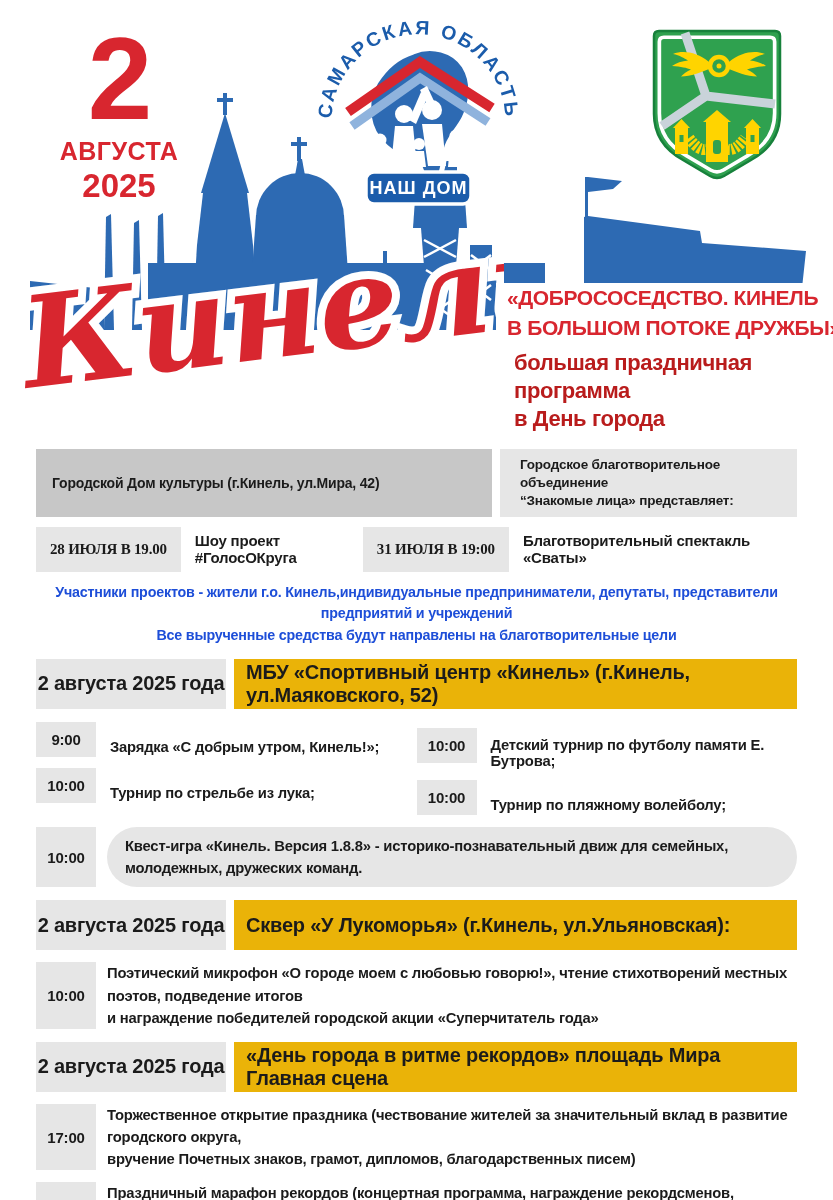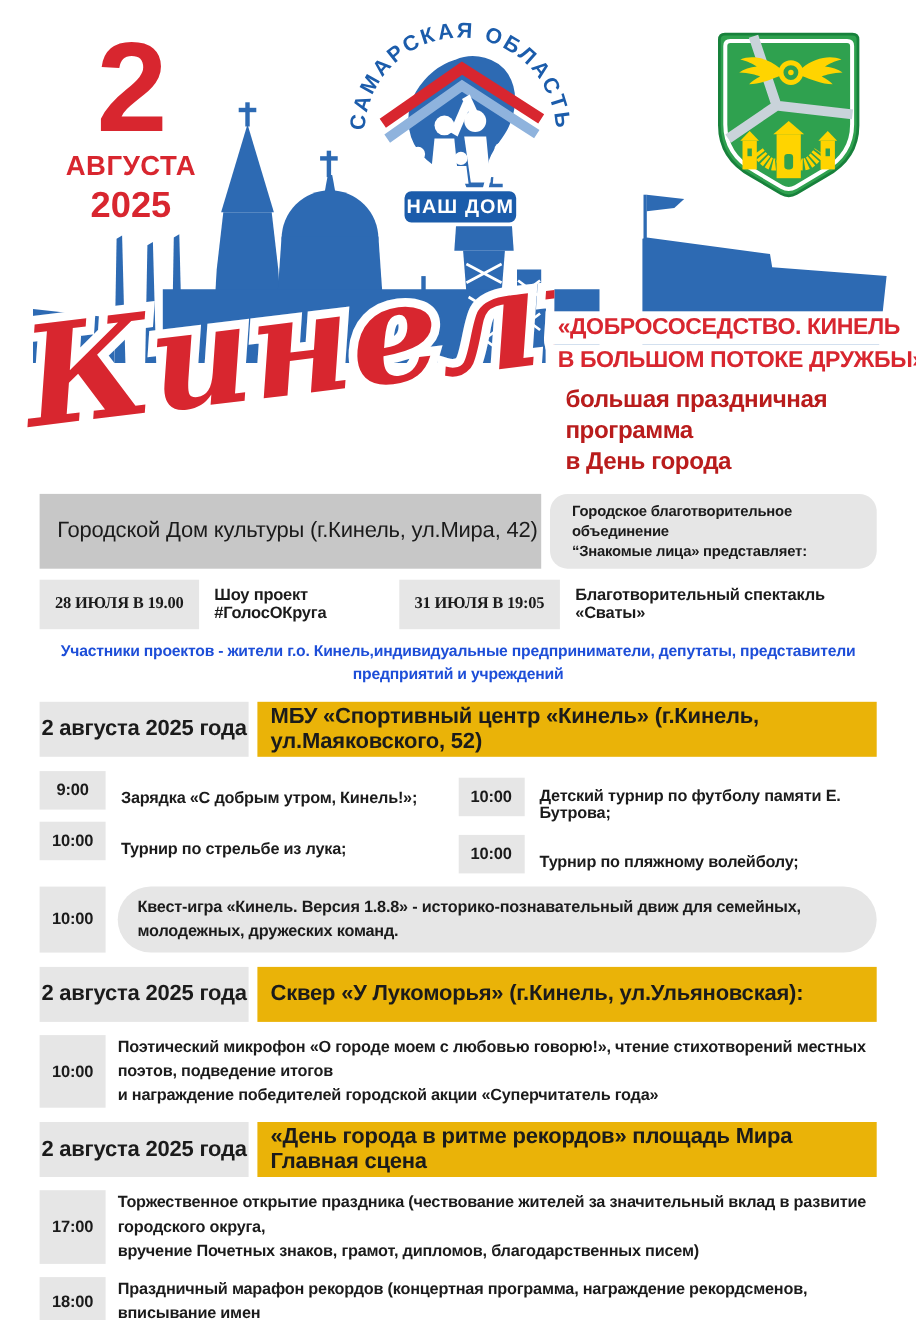--- a/index.html
+++ b/index.html
@@ -29,24 +29,24 @@
     white-space:nowrap;letter-spacing:-0.4px;
   }
   .slogan .sub{
     margin:7px 0 0 18px;font-size:22px;font-weight:700;color:#b91c1c;
     line-height:1.27;letter-spacing:-0.4px;
   }
   
   .sched{margin:4px 36px 0 36px;letter-spacing:-0.2px;}
   .boxrow{display:flex;gap:8px;align-items:stretch;}
   .gbox{background:#c7c7c7;}
-  .lbox{background:#e6e6e6;border-radius:16px;}
+  .lbox{background:#e6e6e6;}
   .venue-main{
     flex:0 0 440px;display:flex;align-items:center;padding-left:16px;
-    font-size:20px;font-weight:400;min-height:52px;
+    font-size:14px;font-weight:700;min-height:52px;
   }
   .org-box{
     flex:1;padding:7px 6px 6px 20px;font-size:13.5px;font-weight:700;
     line-height:1.35;display:flex;flex-direction:column;justify-content:center;
   }
   .pair-row{display:flex;align-items:center;margin-top:10px;}
   .timebox{
     background:#e6e6e6;font-weight:800;font-size:15px;
     padding:0 14px;height:45px;display:flex;align-items:center;white-space:nowrap;font-family:Liberation Serif, serif;
   }
@@ -207,26 +207,27 @@
     <div class="gbox venue-main">Городской Дом культуры (г.Кинель, ул.Мира, 42)</div>
     <div class="lbox org-box">
       <div>Городское благотворительное объединение</div>
       <div>“Знакомые лица» представляет:</div>
     </div>
   </div>
 
   <div class="pair-row">
     <div class="timebox">28 ИЮЛЯ В 19.00</div>
     <div class="evt first">Шоу проект #ГолосОКруга</div>
-    <div class="timebox">31 ИЮЛЯ В 19:05</div>
+    <div class="timebox">31 ИЮЛЯ В 19:00</div>
     <div class="evt last">Благотворительный спектакль «Сваты»</div>
   </div>
 
   <div class="note">
     <div>Участники проектов - жители г.о. Кинель,индивидуальные предприниматели, депутаты, представители предприятий и учреждений</div>
+    <div>Все вырученные средства будут направлены на благотворительные цели</div>
   </div>
 
   <div class="sec-row">
     <div class="sec-date">2 августа 2025 года</div>
     <div class="sec-venue">МБУ «Спортивный центр «Кинель» (г.Кинель, ул.Маяковского, 52)</div>
   </div>
 
   <div class="grid">
     <div class="gcol">
       <div class="ev">

